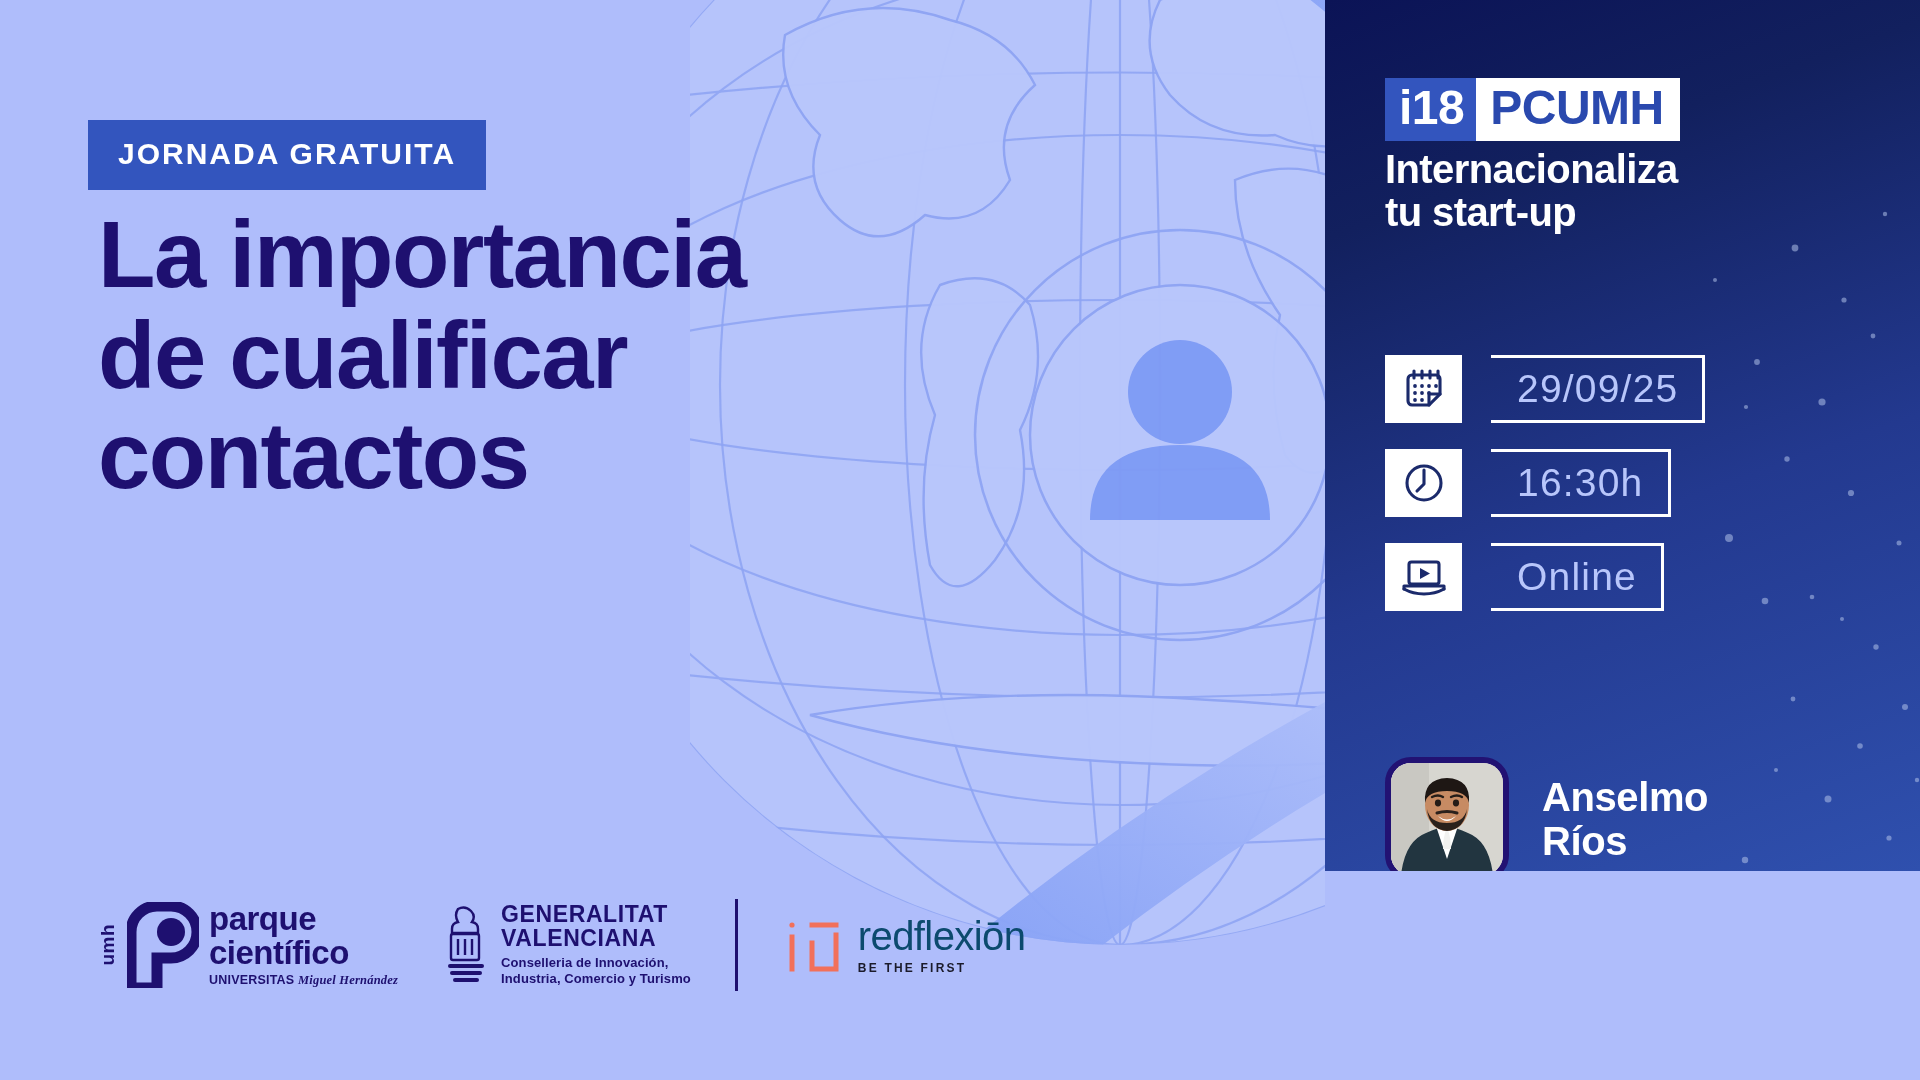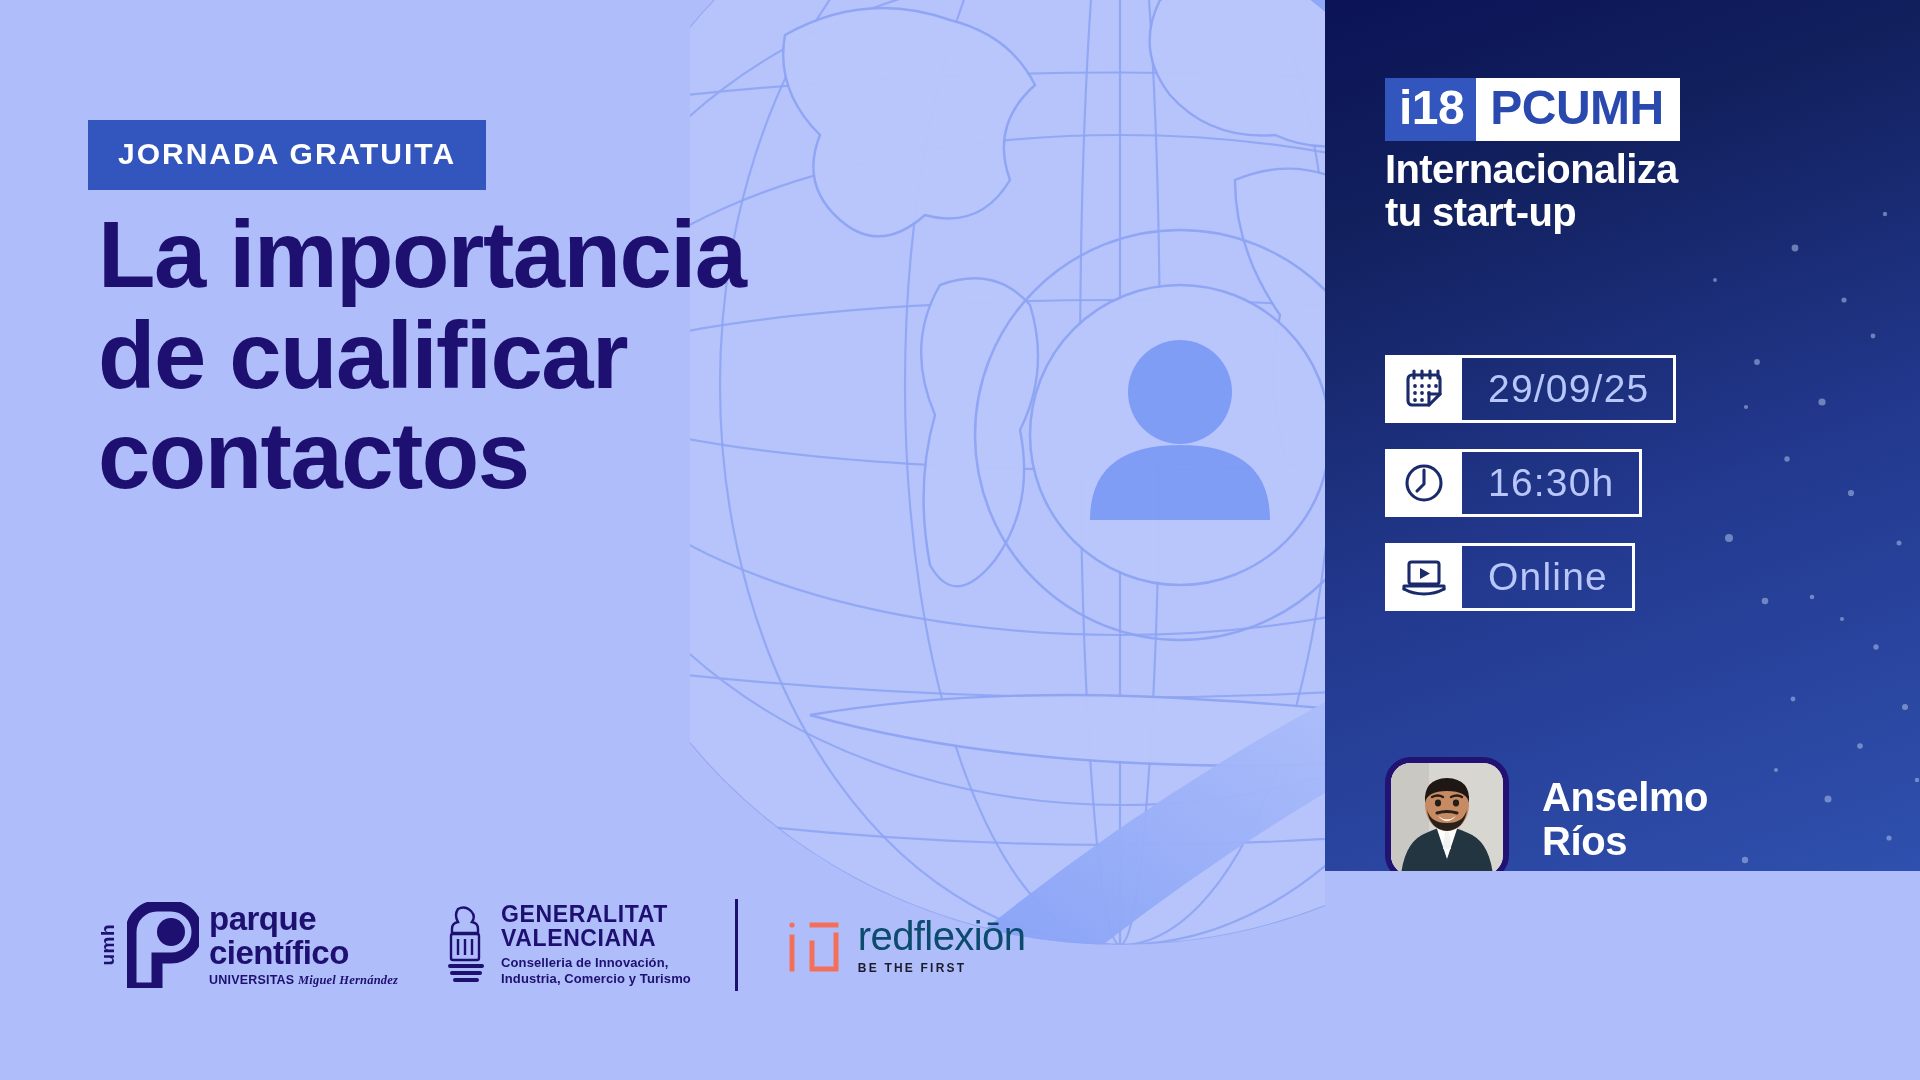--- a/index.html
+++ b/index.html
@@ -163,20 +163,21 @@
     line-height:1.08;
     letter-spacing:-0.6px;
   }
 
   
   #info-badges { position:absolute; left:60px; top:355px; }
   .info-badge {
     display:flex; align-items:stretch;
     margin-bottom:26px;
     height:68px;
+    gap:29px;
   }
   .ib-icon {
     width:77px;
     background:#FFFFFF;
     display:flex; align-items:center; justify-content:center;
     flex:0 0 77px;
   }
   .ib-text {
     border:3px solid #FFFFFF;
     border-left:none;

